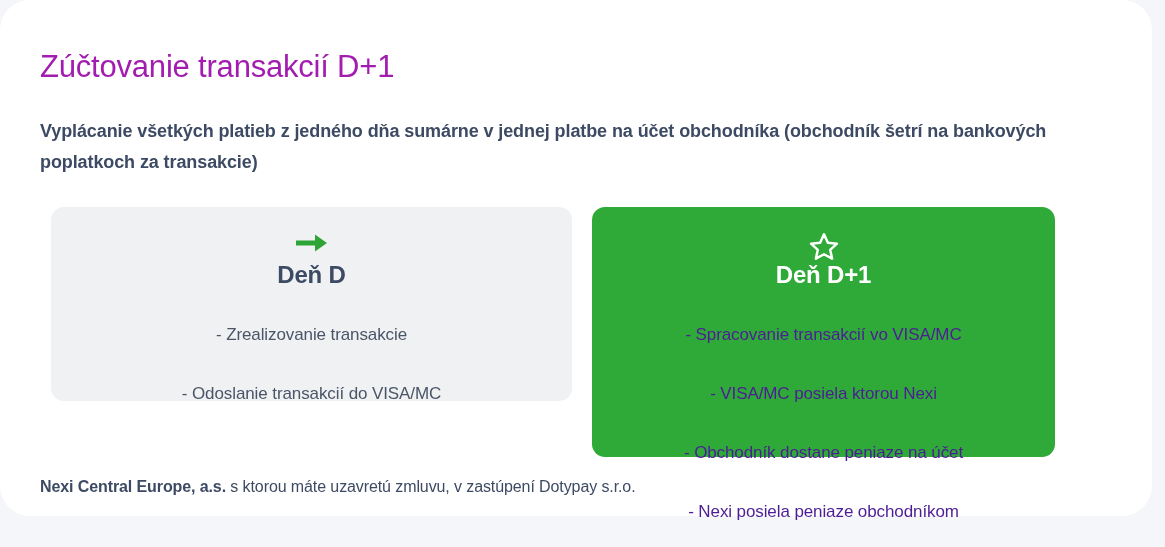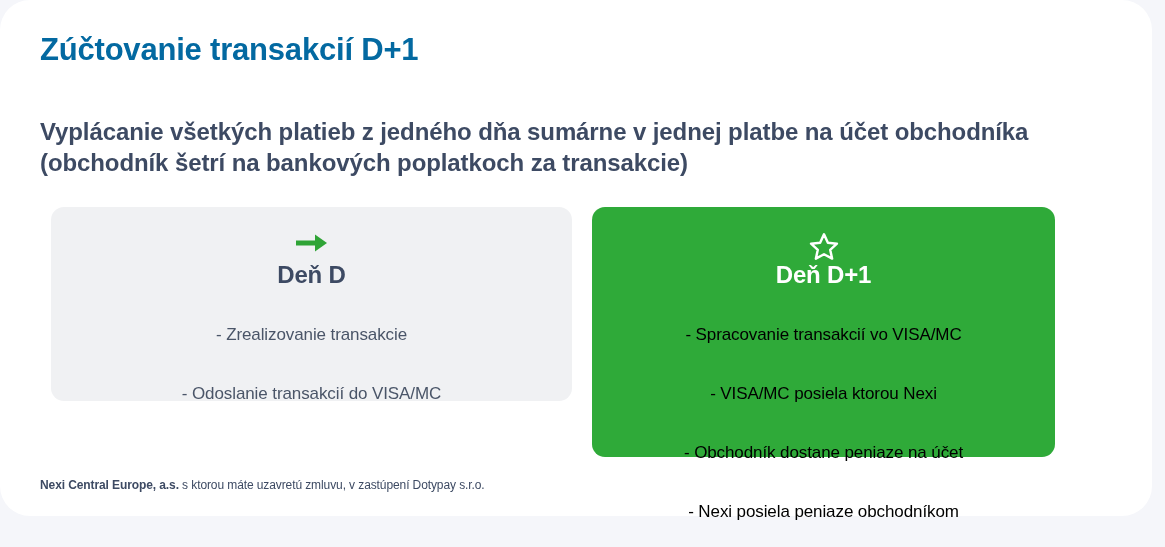--- a/index.html
+++ b/index.html
@@ -19,33 +19,33 @@
     top: 0px;
     width: 1152px;
     height: 516px;
     background: #ffffff;
     border-radius: 30px;
     box-sizing: border-box;
   }
   #heading-title {
     position: absolute;
     left: 40px;
-    top: 32px;
+    top: 49px;
     font-size: 31px;
-    font-weight: bold;
-    color: #0369a1;
+    font-weight: normal;
+    color: #a21caf;
     letter-spacing: -0.2px;
     white-space: nowrap;
   }
   #heading-subtitle {
     position: absolute;
     left: 40px;
     top: 116px;
     width: 1085px;
-    font-size: 24px;
+    font-size: 18px;
     font-weight: bold;
     color: #3d4a63;
     line-height: 31px;
     letter-spacing: -0.1px;
   }
   #cards-row {
     position: absolute;
     left: 51px;
     top: 207px;
     width: 1064px;
@@ -88,27 +88,27 @@
     list-style: none;
     margin-top: 22px;
   }
   .card-list li {
     font-size: 17px;
     line-height: 27px;
     letter-spacing: -0.1px;
     margin-top: 32px;
   }
   #card-day-d .card-list li { color: #4a5568; }
-  #card-day-d1 .card-list li { color: #000000; }
+  #card-day-d1 .card-list li { color: #4c1d95; }
   #card-day-d1 .card-list { margin-top: 20px; }
   #footer-note {
     position: absolute;
     left: 40px;
     top: 478px;
-    font-size: 12px;
+    font-size: 16px;
     color: #3d4a63;
     letter-spacing: -0.1px;
     white-space: nowrap;
   }
   #footer-company {
     font-weight: bold;
   }
 </style>
 </head>
 <body>

